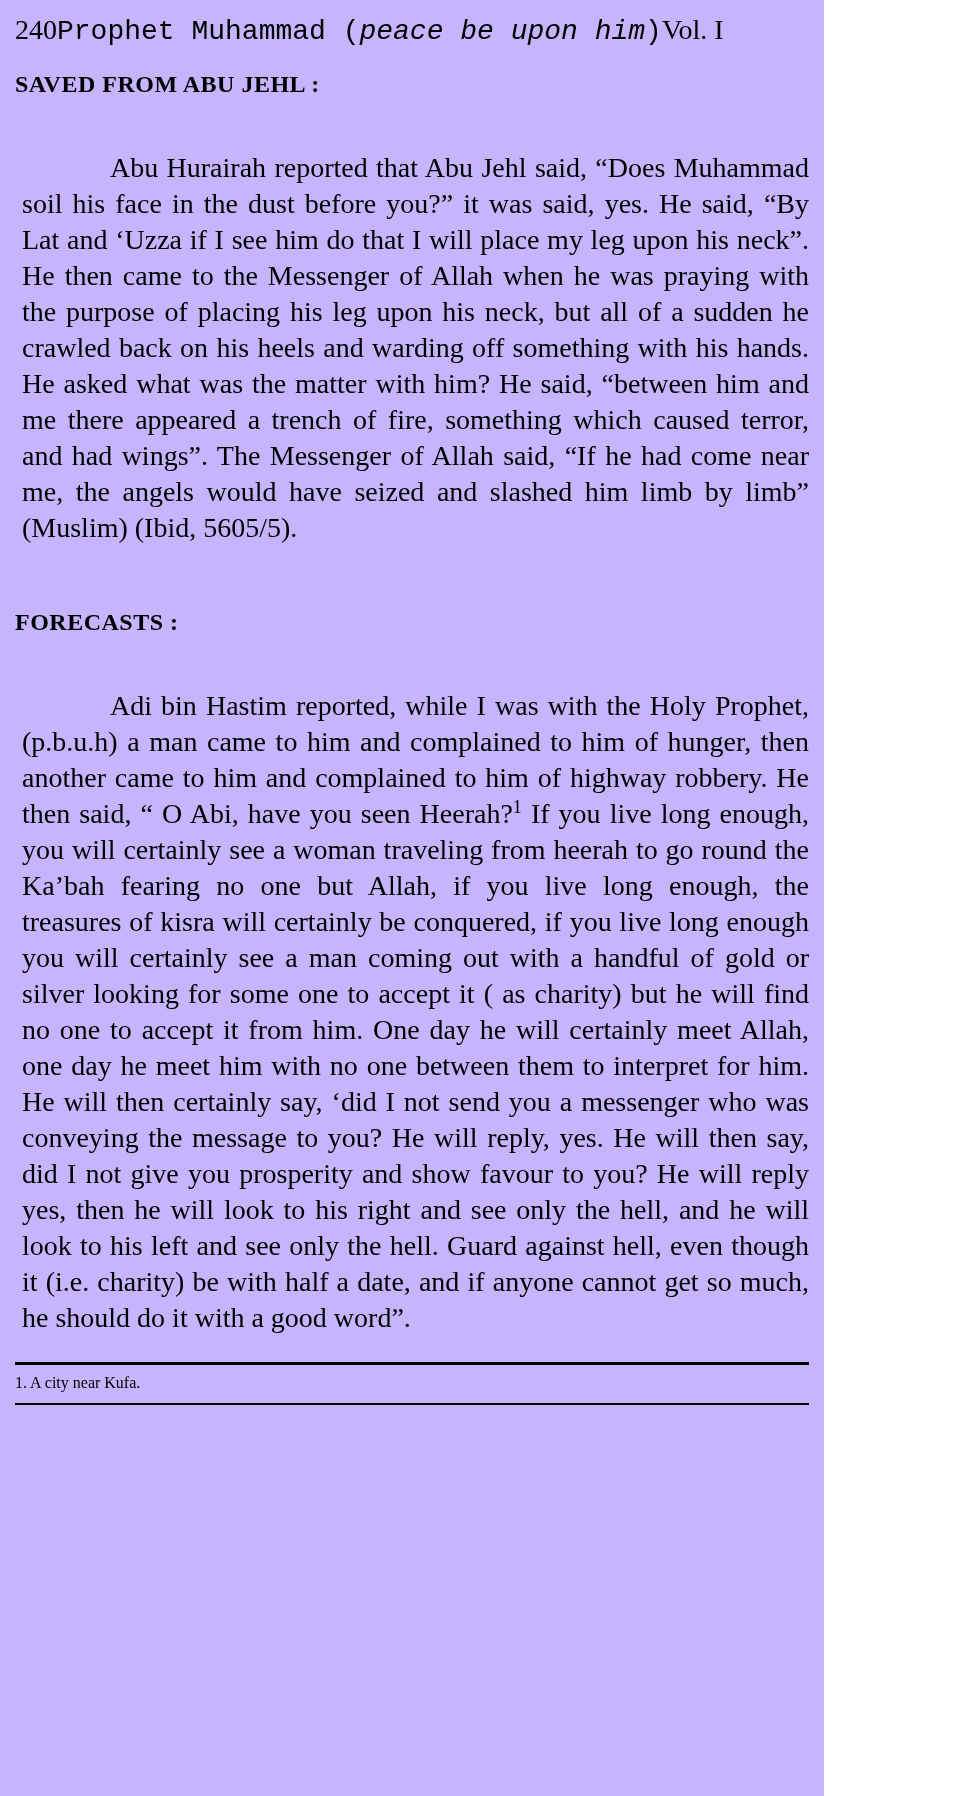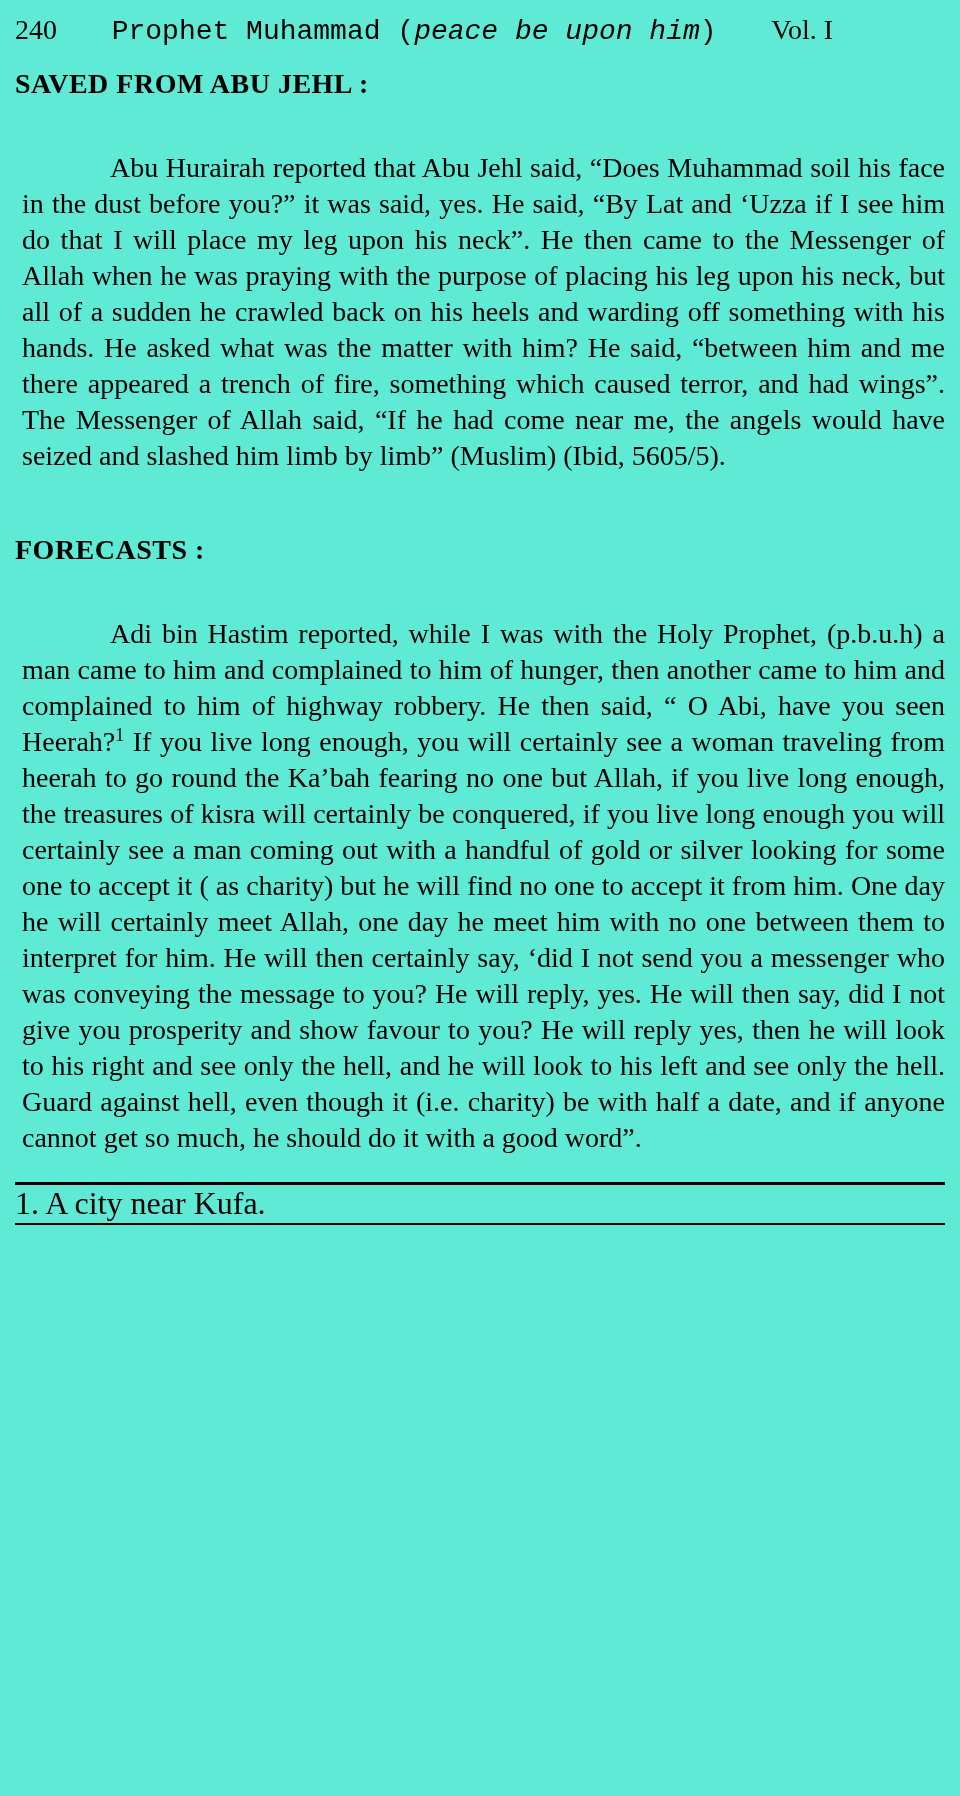--- a/index.html
+++ b/index.html
@@ -2,43 +2,43 @@
 <html><head>
 <meta charset="utf-8">
 <style>
   html, body {
     margin: 0;
     padding: 0;
     background: #ffffff;
   }
   .page {
     position: relative;
-    width: 960px;
+    width: 824px;
     height: 1796px;
     box-sizing: border-box;
-    background: #5eead4;
+    background: #c4b5fd;
     color: #000000;
     font-family: "Liberation Serif", "DejaVu Serif", serif;
     font-size: 28px;
     padding: 14px 15px 0 15px;
     overflow: hidden;
   }
   .page-header {
     display: flex;
     align-items: baseline;
     padding-right: 112px;
     line-height: 32px;
   }
   .page-number { flex: 0 0 auto; }
   .running-title { flex: 1 1 auto; text-align: center; white-space: nowrap; font-family: Liberation Mono, monospace; }
   .volume { flex: 0 0 auto; }
 
   .section-heading {
     font-weight: bold;
-    font-size: 28px;
+    font-size: 24px;
     margin: 20px 0 0 0;
     letter-spacing: 0.5px;
     line-height: 32px;
   }
   .section-heading.mt-lg { margin-top: 60px; }
 
   .body-para {
     margin: 50px 0 0 7px;
     text-align: justify;
     text-indent: 88px;
@@ -47,21 +47,21 @@
   .body-para sup {
     font-size: 18px;
     line-height: 0;
   }
 
   .footnote-block {
     margin-top: 26px;
     border-top: 3px solid #000000;
     border-bottom: 2px solid #000000;
     padding: 3px 0 5px 0;
-    font-size: 32px;
+    font-size: 16px;
     line-height: 30px;
   }
 </style>
 </head>
 <body>
 
 <div class="page">
 
   <div class="page-header">
     <span class="page-number">240</span>

